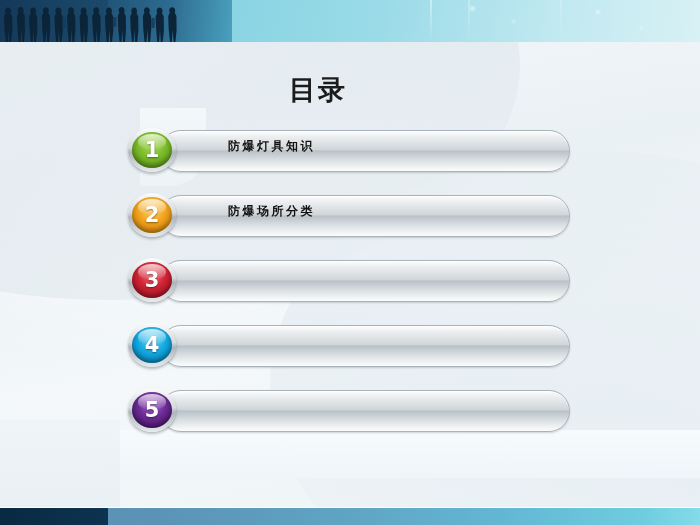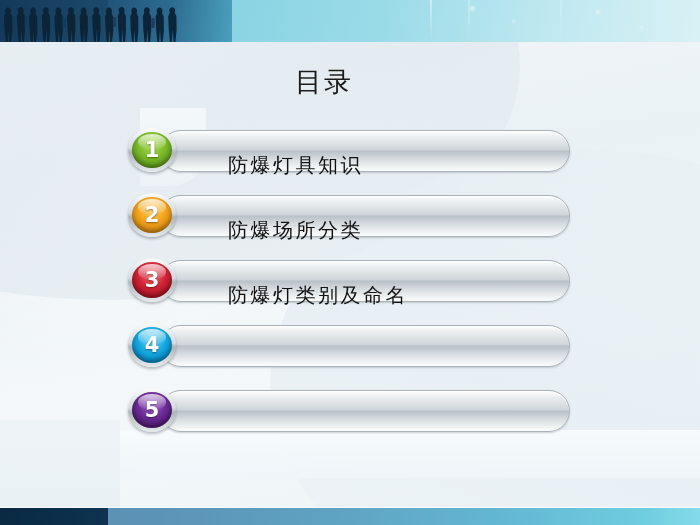--- a/index.html
+++ b/index.html
@@ -69,46 +69,45 @@
     position:absolute;left:0;top:0;width:108px;height:42px;
     background:linear-gradient(95deg,#14395a 0%,#1c4a6c 100%);
   }
 
   
   .people{position:absolute;left:0;top:0;width:200px;height:42px;}
   .refl{position:absolute;left:0;top:42px;width:200px;height:34px;}
 
   
   #title{
-    position:absolute;left:0;top:64px;width:636px;text-align:center;
-    font-size:27px;font-weight:normal;color:#1b1b1b;
+    position:absolute;left:0;top:72px;width:636px;text-align:center;
+    font-size:27px;font-weight:bold;color:#1b1b1b;
     letter-spacing:2px;
     font-family:"DejaVu Serif","Liberation Serif",serif;
-    padding-left:6px;
   }
 
   
   .toc-row{position:absolute;left:128px;height:46px;width:440px;}
   .pill{
     position:absolute;left:32px;top:2px;width:408px;height:40px;
     border-radius:21px;
     background:linear-gradient(180deg,
         #fdfdfd 0%,
         #eceff1 14%,
         #cfd5d9 47%,
         #b9c1c7 50%,
         #d9dee2 72%,
         #f2f5f6 92%,
         #fbfcfc 100%);
     border:1px solid #aab3ba;
     box-shadow:0 1px 2px rgba(90,100,110,.28), inset 0 1px 0 rgba(255,255,255,.9);
   }
   .pill-label{
-    position:absolute;left:100px;top:24px;
-    font-size:20px;font-weight:normal;color:#121212;
+    position:absolute;left:100px;top:10px;
+    font-size:12px;font-weight:bold;color:#121212;
     letter-spacing:2.5px;
     font-family:"DejaVu Serif","Liberation Serif",serif;
     white-space:nowrap;
   }
   .badge{
     position:absolute;left:0;top:0;width:48px;height:44px;
     border-radius:50%;
     background:linear-gradient(180deg,#fafbfb 0%,#d5dadd 45%,#aeb5ba 55%,#e6eaec 100%);
     box-shadow:0 2px 3px rgba(70,80,90,.38);
     display:flex;align-items:center;justify-content:center;
@@ -242,21 +241,20 @@
     <div class="pill-label">防爆场所分类</div>
   </div>
 
   <div class="toc-row" style="top:258px;">
     <div class="pill"></div>
     <div class="badge">
       <div class="badge-inner" style="background: radial-gradient(circle at 50% 34%, rgb(239, 107, 118) 0%, rgb(207, 34, 51) 46%, rgb(142, 12, 27) 100%); box-shadow: rgba(0, 0, 0, 0.35) 0px -3px 5px inset;">
         <span class="badge-num">3</span>
       </div>
     </div>
-    <div class="pill-label">防爆灯类别及命名</div>
   </div>
 
   <div class="toc-row" style="top:323px;">
     <div class="pill"></div>
     <div class="badge">
       <div class="badge-inner" style="background: radial-gradient(circle at 50% 34%, rgb(111, 217, 246) 0%, rgb(19, 167, 224) 46%, rgb(0, 114, 171) 100%); box-shadow: rgba(0, 0, 0, 0.35) 0px -3px 5px inset;">
         <span class="badge-num">4</span>
       </div>
     </div>
   </div>

